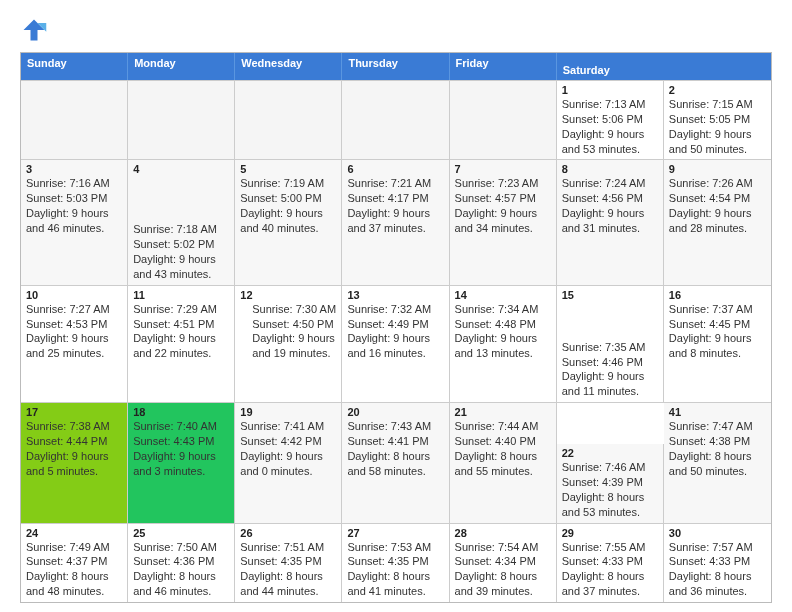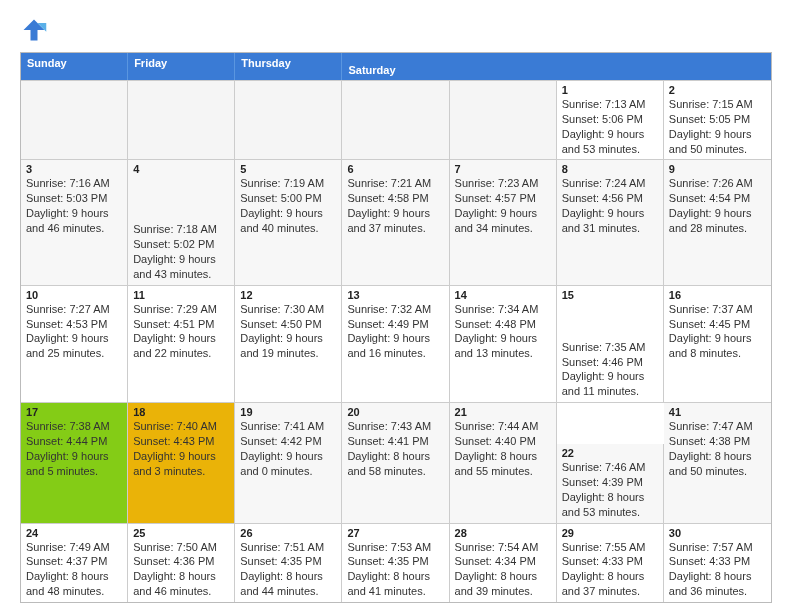--- a/index.html
+++ b/index.html
@@ -129,22 +129,24 @@
     </div>
     <div class="title-block">
       <div class="month-title"></div>
       <div class="subtitle"></div>
     </div>
   </div>
 
   <div class="calendar">
     <div class="cal-header">
     <div class="cal-header-cell">Sunday</div>
+        <div class="cal-header-cell">Monday</div>
+        <div class="cal-header-cell">Wednesday</div>
+        <div class="cal-header-cell">Thursday</div>
         <div class="cal-header-cell">Friday</div>
-        <div class="cal-header-cell">Thursday</div>
         <div class="cal-header-cell">Saturday</div>
       </div>
     <div class="cal-body">
     <div class="cal-row">
           <div class="cal-cell empty"></div>
           <div class="cal-cell empty"></div>
           <div class="cal-cell empty"></div>
           <div class="cal-cell empty"></div>
           <div class="cal-cell empty"></div>
           <div class="cal-cell">
@@ -180,21 +182,21 @@
           <div class="cal-cell" style="background: rgb(247, 247, 247);">
             <span class="day-num">5</span>
             <div class="day-info" style="white-space: pre-line;">Sunrise: 7:19 AM
 Sunset: 5:00 PM
 Daylight: 9 hours
 and 40 minutes.</div>
           </div>
           <div class="cal-cell" style="background: rgb(247, 247, 247);">
             <span class="day-num">6</span>
             <div class="day-info" style="white-space: pre-line;">Sunrise: 7:21 AM
-Sunset: 4:58 PM
+Sunset: 4:17 PM
 Daylight: 9 hours
 and 37 minutes.</div>
           </div>
           <div class="cal-cell" style="background: rgb(247, 247, 247);">
             <span class="day-num">7</span>
             <div class="day-info" style="white-space: pre-line;">Sunrise: 7:23 AM
 Sunset: 4:57 PM
 Daylight: 9 hours
 and 34 minutes.</div>
           </div>
@@ -223,21 +225,21 @@
           </div>
           <div class="cal-cell">
             <span class="day-num">11</span>
             <div class="day-info" style="white-space: pre-line;">Sunrise: 7:29 AM
 Sunset: 4:51 PM
 Daylight: 9 hours
 and 22 minutes.</div>
           </div>
           <div class="cal-cell">
             <span class="day-num">12</span>
-            <div class="day-info" style="white-space: pre-line;">Sunrise: 7:30 AM
+            <div class="day-info" style="white-space: pre-line; margin-left: 12px;">Sunrise: 7:30 AM
 Sunset: 4:50 PM
 Daylight: 9 hours
 and 19 minutes.</div>
           </div>
           <div class="cal-cell">
             <span class="day-num">13</span>
             <div class="day-info" style="white-space: pre-line;">Sunrise: 7:32 AM
 Sunset: 4:49 PM
 Daylight: 9 hours
 and 16 minutes.</div>
@@ -265,21 +267,21 @@
           </div>
         </div>
         <div class="cal-row">
           <div class="cal-cell" style="background: #84cc16;">
             <span class="day-num">17</span>
             <div class="day-info" style="white-space: pre-line;">Sunrise: 7:38 AM
 Sunset: 4:44 PM
 Daylight: 9 hours
 and 5 minutes.</div>
           </div>
-          <div class="cal-cell" style="background: #eab308;">
+          <div class="cal-cell" style="background: #22c55e;">
             <span class="day-num">18</span>
             <div class="day-info" style="white-space: pre-line;">Sunrise: 7:40 AM
 Sunset: 4:43 PM
 Daylight: 9 hours
 and 3 minutes.</div>
           </div>
           <div class="cal-cell" style="background: rgb(247, 247, 247);">
             <span class="day-num">19</span>
             <div class="day-info" style="white-space: pre-line;">Sunrise: 7:41 AM
 Sunset: 4:42 PM

